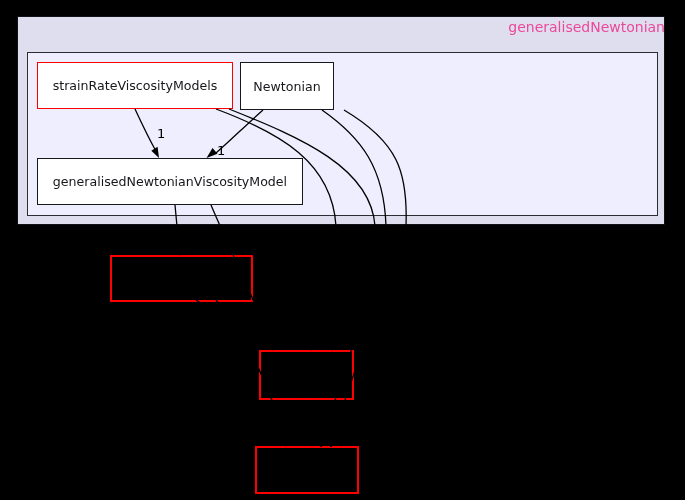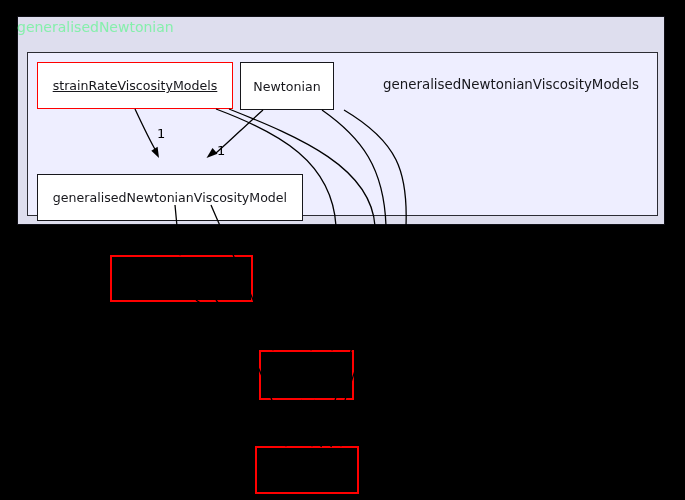--- a/index.html
+++ b/index.html
@@ -1,52 +1,51 @@
 <!DOCTYPE html>
 <html><head>
 <meta charset="utf-8">
 <style>
   html,body{margin:0;padding:0;background:#000;}
   #canvas{position:relative;width:685px;height:500px;background:#000;overflow:hidden;
           font-family:"DejaVu Sans","Liberation Sans",sans-serif;}
   .cluster-outer{position:absolute;left:17px;top:16px;width:648px;height:209px;
                  background:#dedeee;border:1.5px solid #111118;box-sizing:border-box;z-index:1;}
-  .cluster-title{position:absolute;left:17px;top:19px;width:648px;text-align:left;
-                 font-size:14px;color:#86efac;z-index:2;}
+  .cluster-title{position:absolute;left:17px;top:19px;width:648px;text-align:right;
+                 font-size:14px;color:#ec4899;z-index:2;}
   .cluster-inner{position:absolute;left:27px;top:52px;width:631px;height:164px;
                  background:#eeeeff;border:1.8px solid #2c2c34;box-sizing:border-box;z-index:2;}
   .cluster-inner-label{position:absolute;left:380px;top:77px;width:262px;text-align:center;
                  font-size:13.4px;color:#17171c;z-index:3;}
   .node{position:absolute;box-sizing:border-box;background:#fff;border:1.4px solid #17171c;
         display:flex;align-items:center;justify-content:center;font-size:12.6px;color:#17171c;
         z-index:3;white-space:nowrap;}
-  .node.red{border:1.5px solid #ff0000;text-decoration:underline;}
+  .node.red{border:1.5px solid #ff0000;}
   .n-strain{left:37px;top:62px;width:196px;height:47px;}
   .n-newton{left:240px;top:62px;width:94px;height:48px;}
-  .n-gnvm{left:37px;top:158px;width:266px;height:47px;margin-top:16px;}
+  .n-gnvm{left:37px;top:158px;width:266px;height:47px;}
   .truncated{position:absolute;box-sizing:border-box;background:transparent;
              border:2px solid #ff0000;z-index:3;}
   .t1{left:110px;top:255px;width:143px;height:47px;}
   .t2{left:259px;top:350px;width:95px;height:50px;}
   .t3{left:255px;top:446px;width:104px;height:48px;}
   #edges{position:absolute;left:0;top:0;width:685px;height:500px;z-index:4;pointer-events:none;}
   .edge-label{position:absolute;font-size:13px;color:#000;z-index:5;line-height:1;}
   .el1{left:157px;top:127px;}
   .el2{left:217px;top:144px;}
 </style>
 </head>
 <body>
 
 <div id="canvas">
 
   <div class="cluster-outer"></div>
   <div class="cluster-title">generalisedNewtonian</div>
 
   <div class="cluster-inner"></div>
-  <div class="cluster-inner-label">generalisedNewtonianViscosityModels</div>
 
   <div class="node red n-strain">
     <span>strainRateViscosityModels</span>
   </div>
 
   <div class="node n-newton">
     <span>Newtonian</span>
   </div>
 
   <div class="node n-gnvm">

